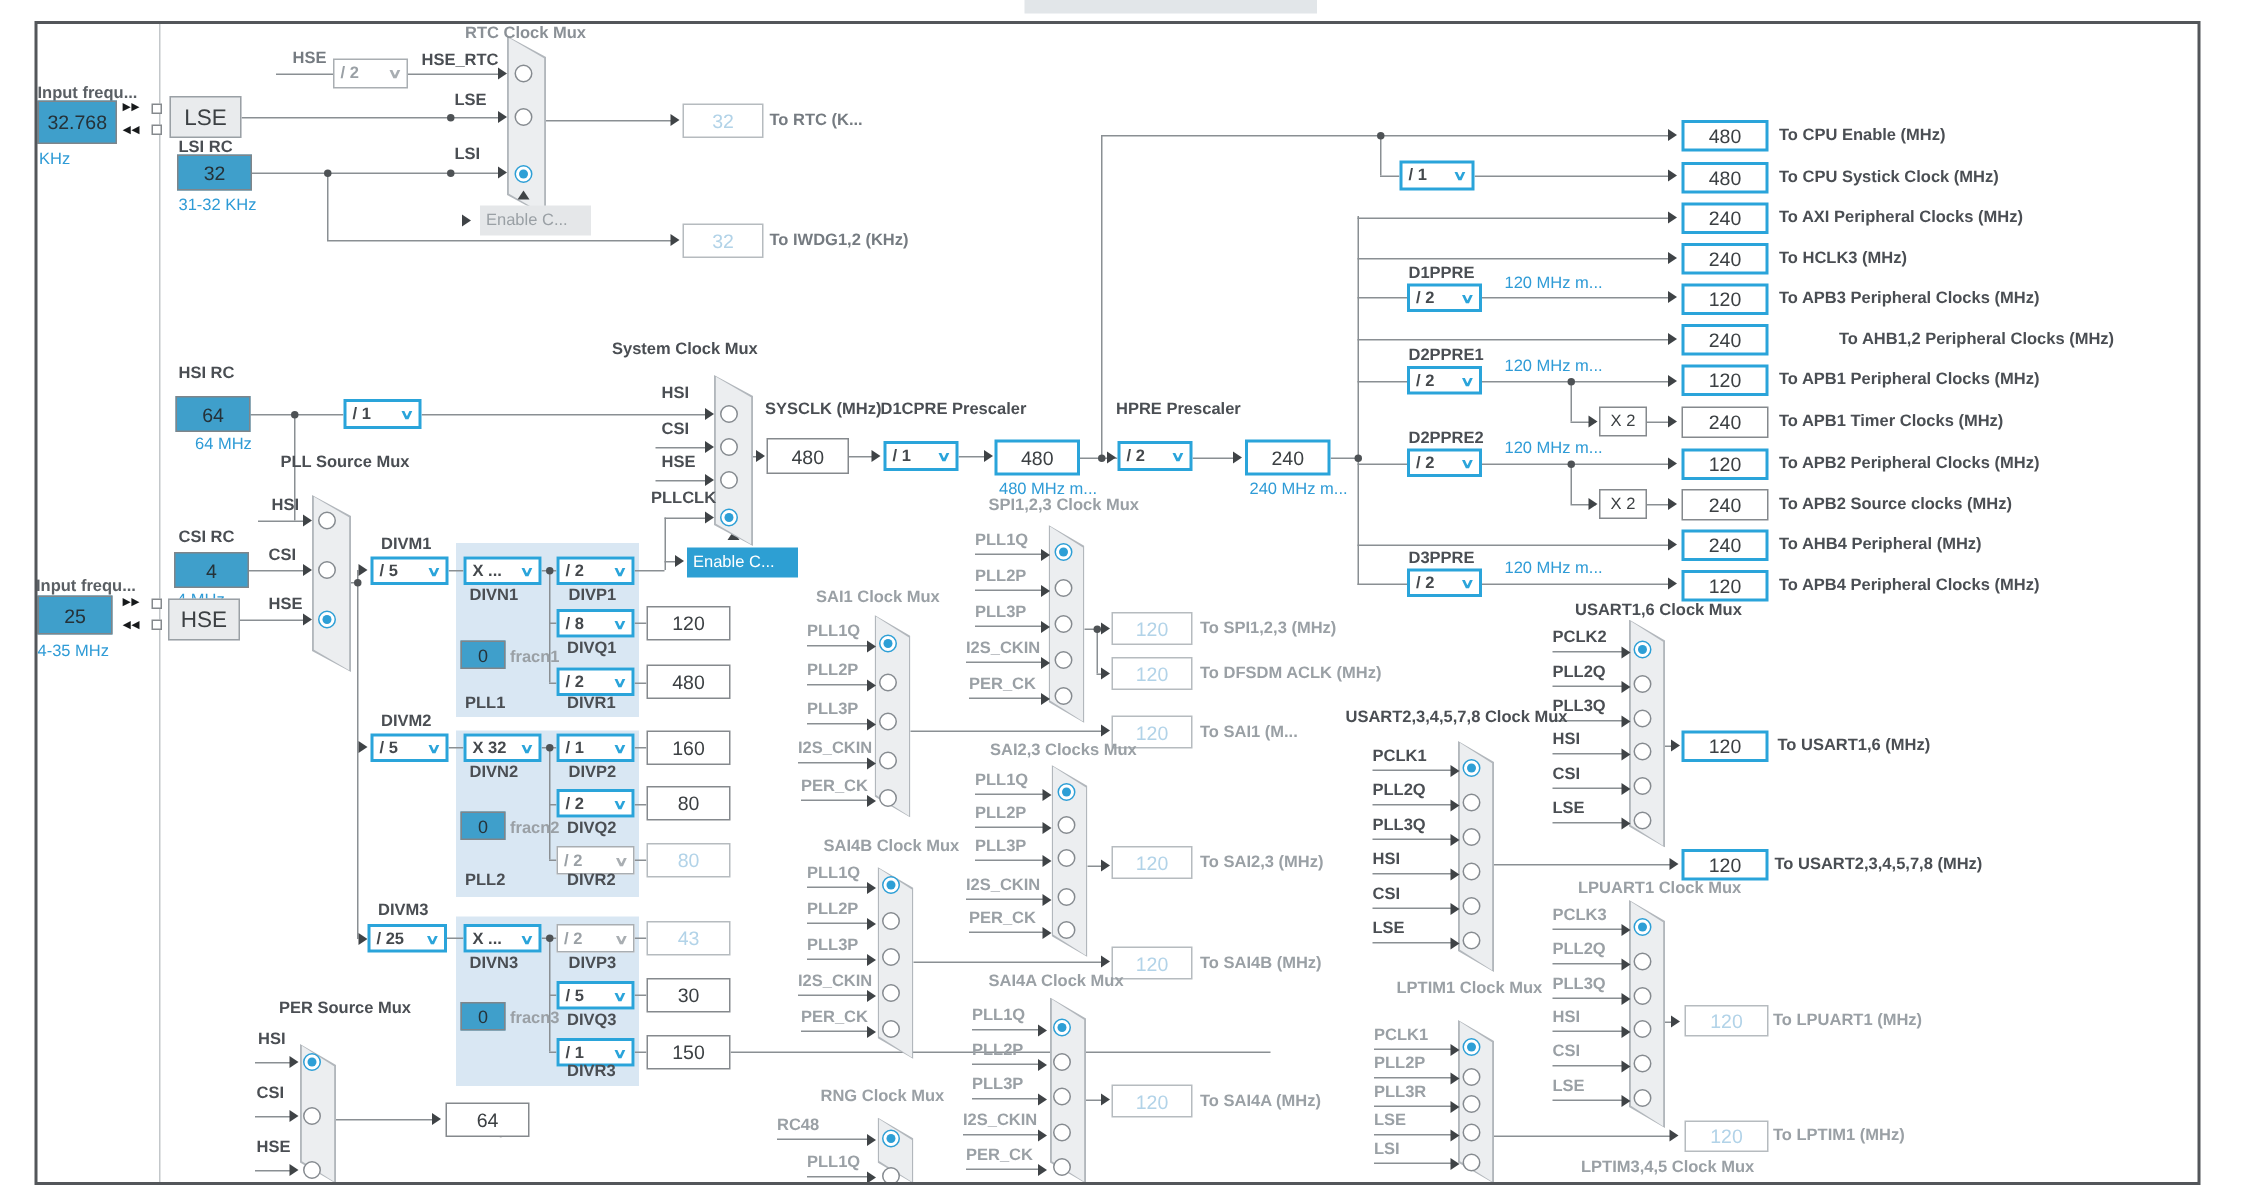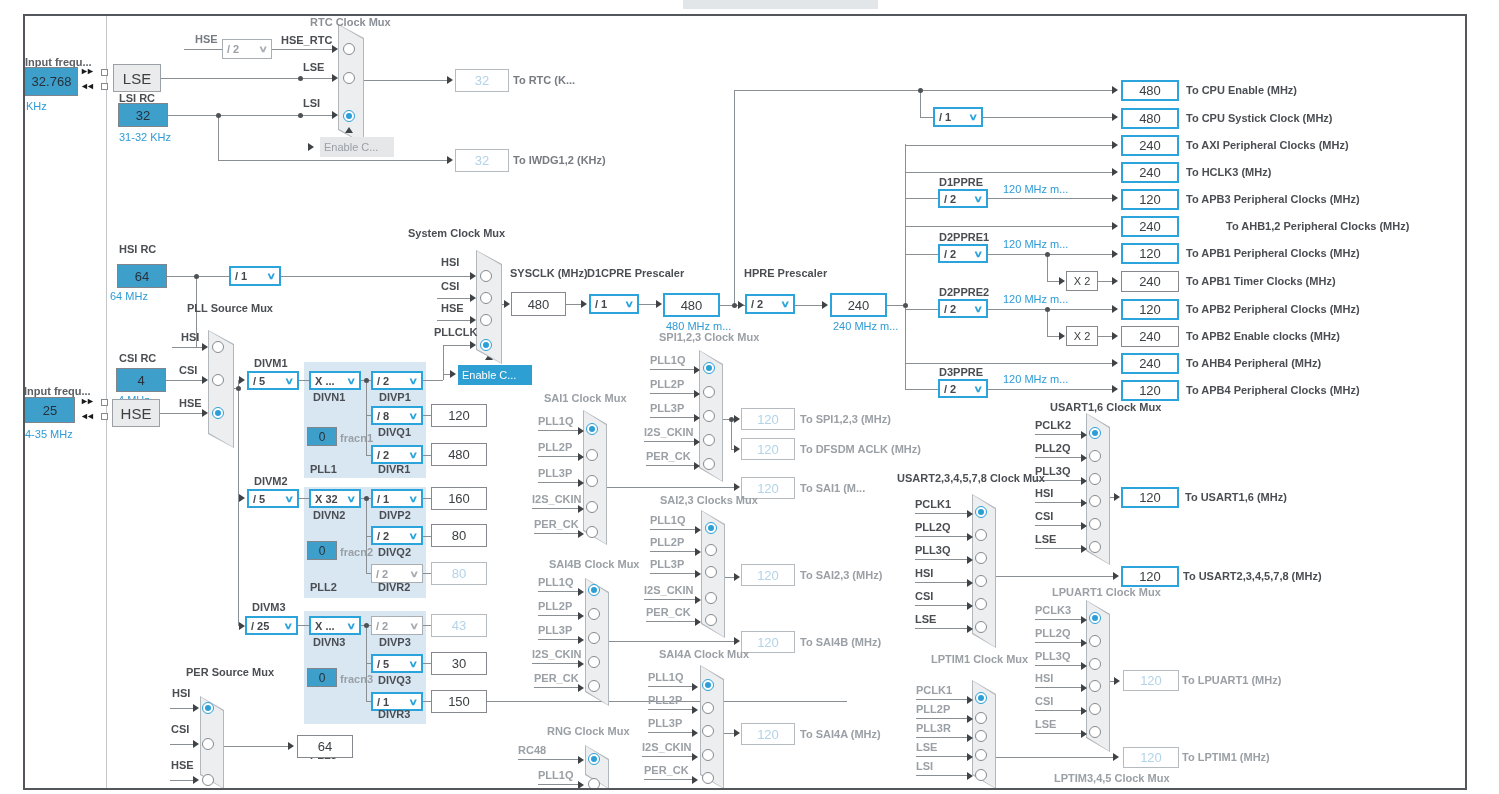--- a/index.html
+++ b/index.html
@@ -105,21 +105,21 @@
     <b class="ar" style="left:447px;top:156px"></b>
 <div class="box d" style="left:455px;top:149px;width:54px;height:23px">32</div>
 <div class="tl m" style="left:513px;top:154px">To IWDG1,2 (KHz)</div>
 
 <div class="tl" style="left:119px;top:243px">HSI RC</div>
 <div class="obox" style="left:117px;top:264px;width:50px;height:24px">64</div>
 <div class="dd" style="left:229px;top:266px;width:52px;height:20px">
       <span>/ 1</span>
       <i>∨</i>
     </div>
-<div class="tb" style="left:110px;top:290px">64 MHz</div>
+<div class="tb" style="left:130px;top:290px">64 MHz</div>
 <div class="hl" style="left:167px;top:276px;width:62px"></div>
 <div class="hl" style="left:281px;top:276px;width:192px"></div>
     <b class="ar" style="left:470px;top:272px"></b>
 <div class="dot" style="left:194px;top:274px"></div>
 <div class="vl" style="left:196px;top:276px;height:71px"></div>
 
 <div class="tl" style="left:187px;top:302px">PLL Source Mux</div>
 <div class="tl" style="left:181px;top:331px">HSI</div>
 <div class="hl" style="left:172px;top:347px;width:33px"></div>
     <b class="ar" style="left:202px;top:343px"></b>
@@ -444,21 +444,21 @@
 <div class="tl" style="left:1186px;top:193px">To APB3 Peripheral Clocks (MHz)</div>
 <div class="box b" style="left:1121px;top:216px;width:58px;height:21px">240</div>
 <div class="tl" style="left:1226px;top:220px">To AHB1,2 Peripheral Clocks (MHz)</div>
 <div class="box b" style="left:1121px;top:243px;width:58px;height:21px">120</div>
 <div class="tl" style="left:1186px;top:247px">To APB1 Peripheral Clocks (MHz)</div>
 <div class="box" style="left:1121px;top:271px;width:58px;height:21px">240</div>
 <div class="tl" style="left:1186px;top:275px">To APB1 Timer Clocks (MHz)</div>
 <div class="box b" style="left:1121px;top:299px;width:58px;height:21px">120</div>
 <div class="tl" style="left:1186px;top:303px">To APB2 Peripheral Clocks (MHz)</div>
 <div class="box" style="left:1121px;top:326px;width:58px;height:21px">240</div>
-<div class="tl" style="left:1186px;top:330px">To APB2 Enable clocks (MHz)</div>
+<div class="tl" style="left:1186px;top:330px">To APB2 Source clocks (MHz)</div>
 <div class="box b" style="left:1121px;top:353px;width:58px;height:21px">240</div>
 <div class="tl" style="left:1186px;top:357px">To AHB4 Peripheral (MHz)</div>
 <div class="box b" style="left:1121px;top:380px;width:58px;height:21px">120</div>
 <div class="tl" style="left:1186px;top:384px">To APB4 Peripheral Clocks (MHz)</div>
 
 <div class="tl g" style="left:659px;top:331px">SPI1,2,3 Clock Mux</div>
 <div class="min g" style="left:650px;top:353px;width:52px">
       <span class="t">PLL1Q</span>
       <i class="ln"></i>
       <b class="a2"></b>

